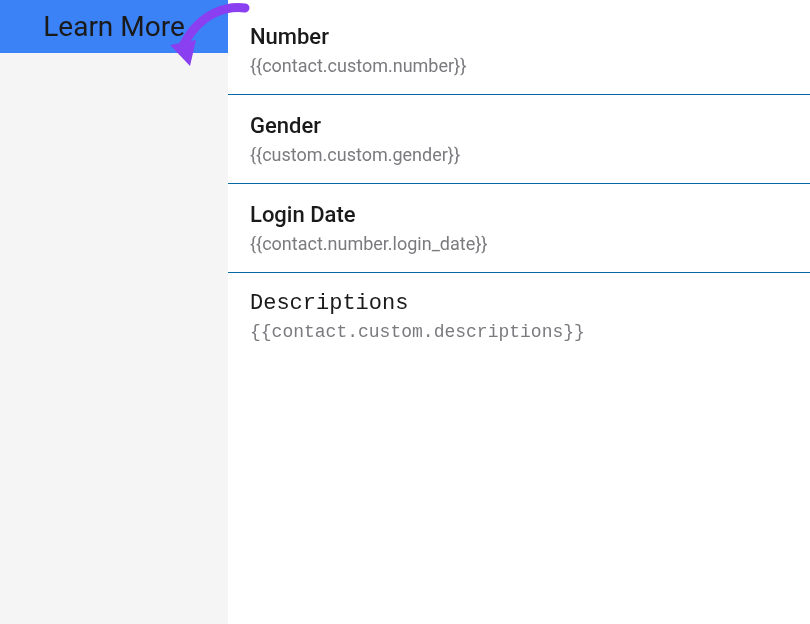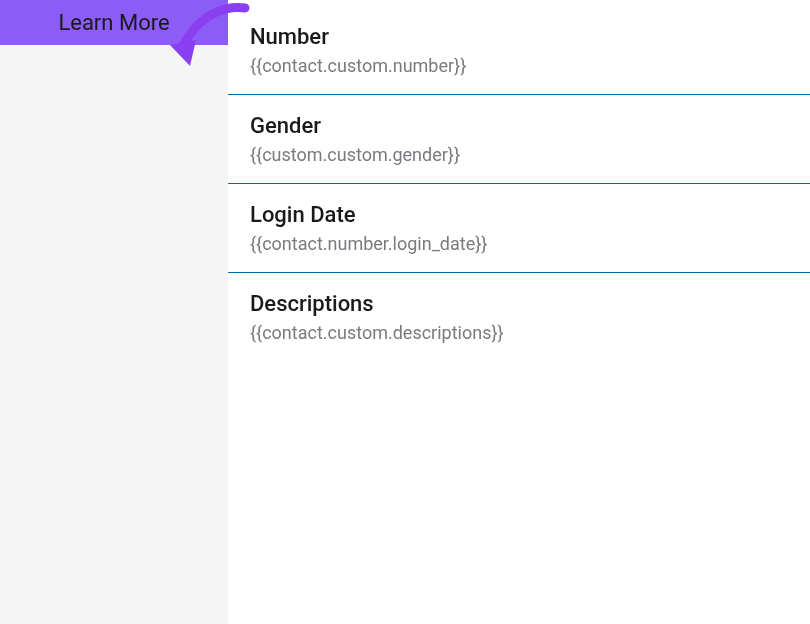--- a/index.html
+++ b/index.html
@@ -29,40 +29,40 @@
       cursor: pointer;
     }
     .sidebar-item.active {
       background: #1a1a1a;
       color: #ffffff;
       margin: 4px 10px;
       border-radius: 10px;
       padding: 14px 20px;
     }
     .sidebar-bottom {
-      background: #8b5cf6;
+      background: #3b82f6;
       display: flex;
       align-items: center;
       justify-content: center;
       padding: 10px 16px;
-      font-size: 22px;
+      font-size: 28px;
       color: #1a1a1a;
       cursor: pointer;
     }
     .main {
       flex: 1;
       background: #ffffff;
       padding-top: 6px;
       position: relative;
     }
     .field-row {
       padding: 18px 22px 18px 22px;
       border-bottom: 1px solid #0369a1;
     }
-    .field-row:last-child { border-bottom: none; }
+    .field-row:last-child { border-bottom: none; font-family: Liberation Mono, monospace; }
     .field-title {
       font-size: 22px;
       font-weight: 500;
       color: #1a1a1a;
       margin-bottom: 6px;
     }
     .field-token {
       font-size: 18px;
       color: #7a7a7f;
     }

